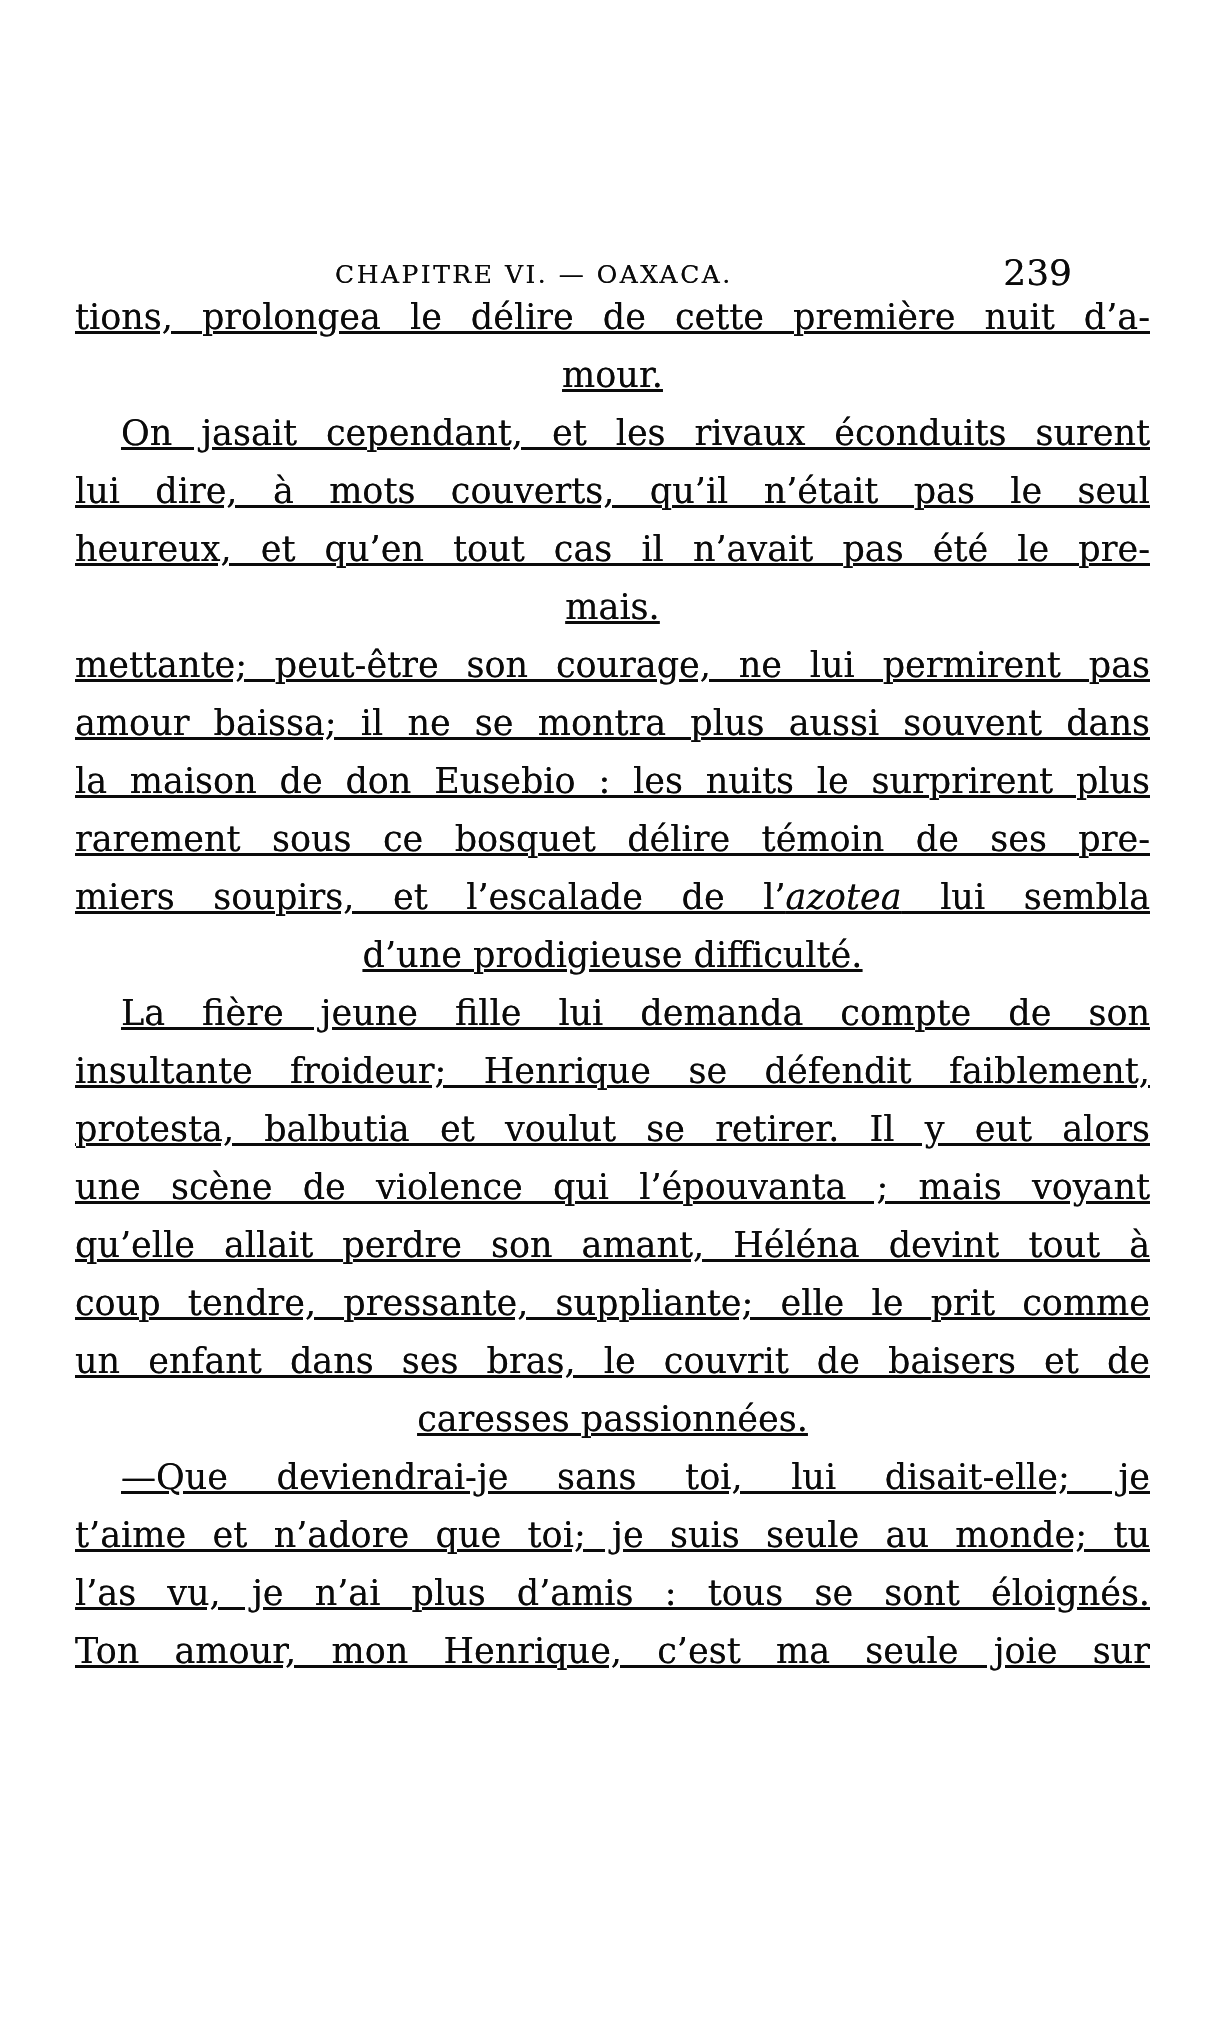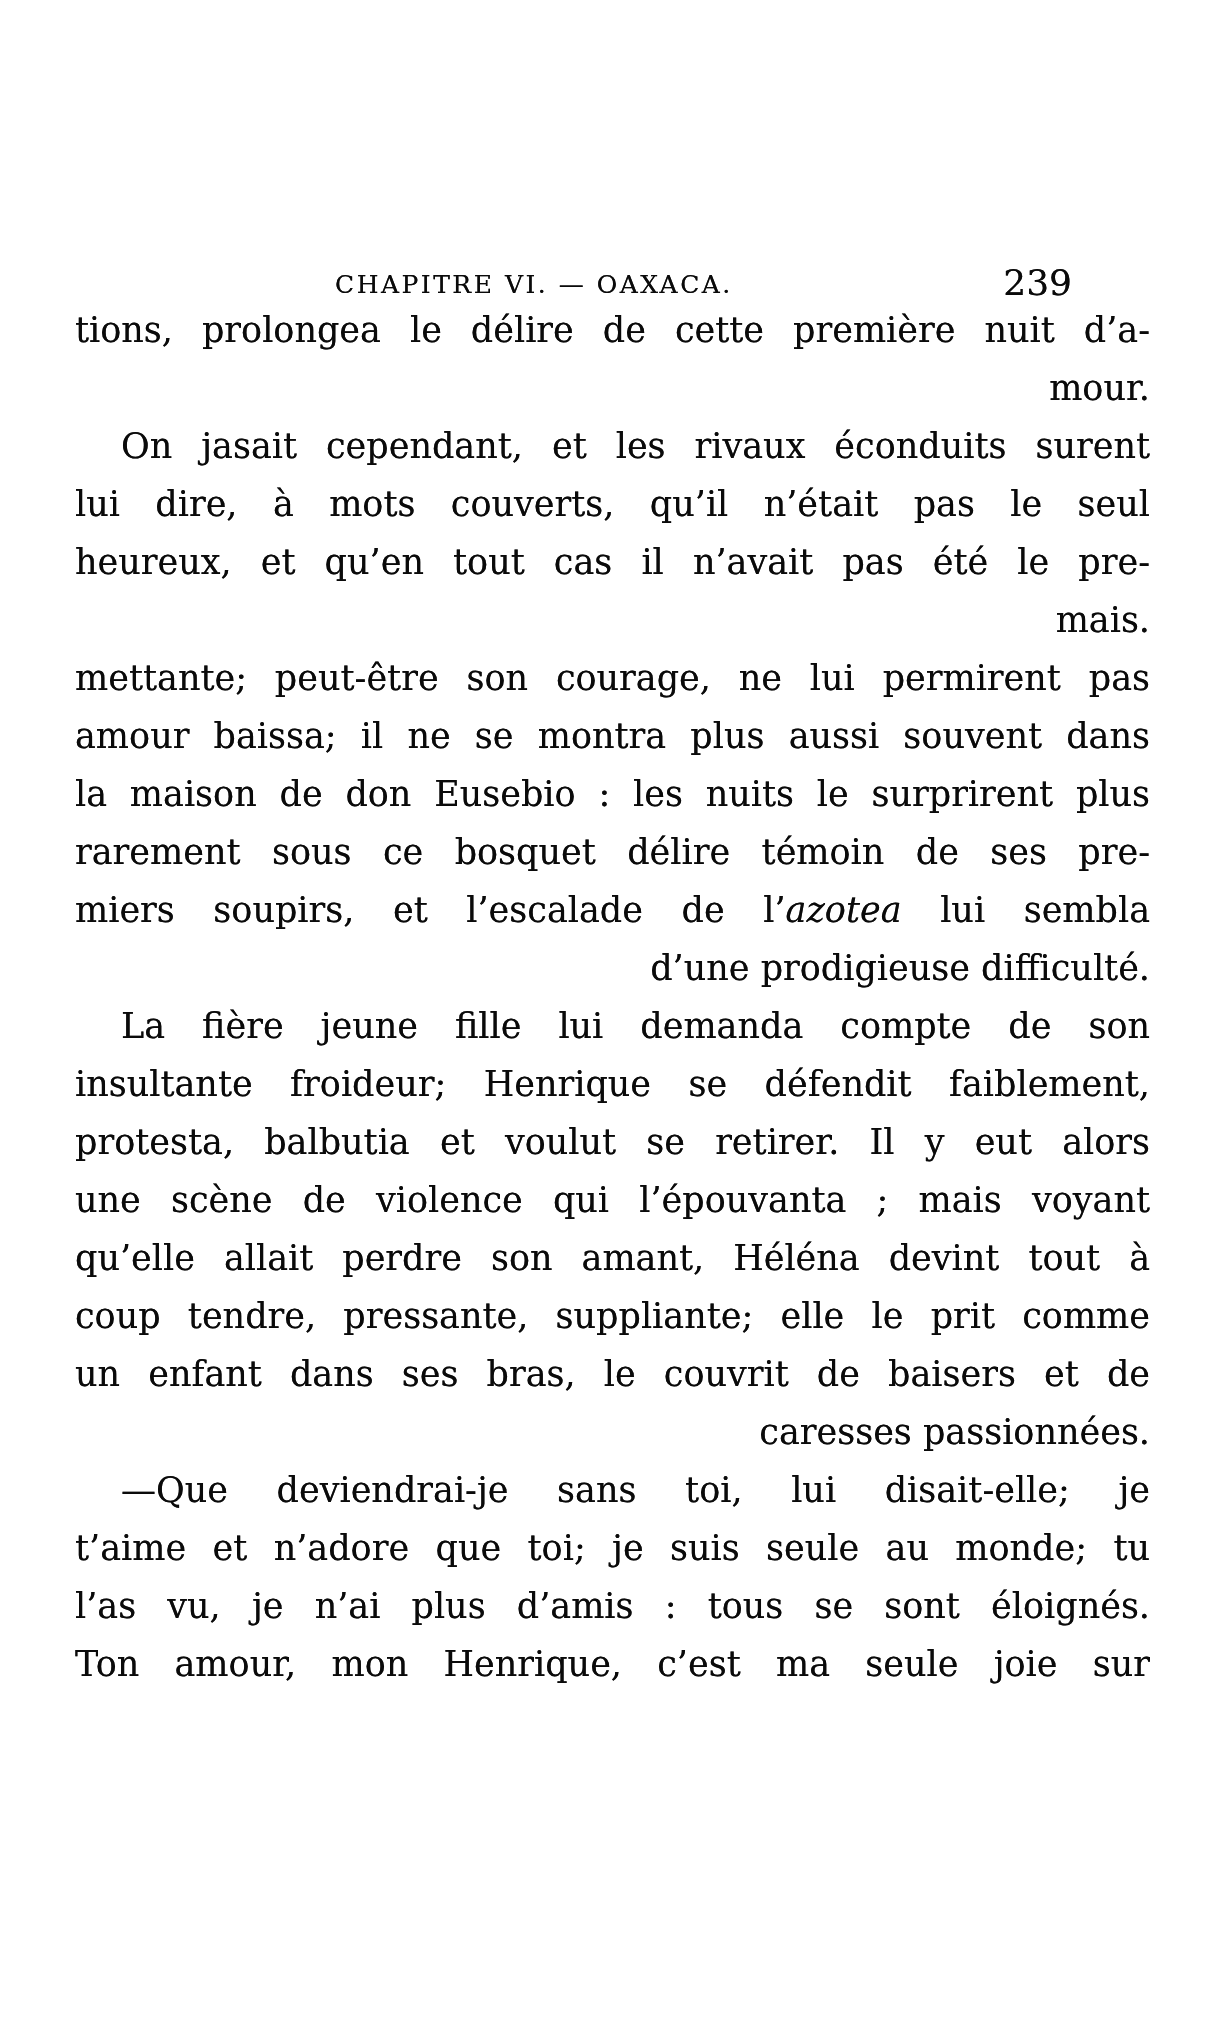--- a/index.html
+++ b/index.html
@@ -8,21 +8,21 @@
     position: relative;
     width: 1229px;
     height: 2039px;
     background: #ffffff;
     color: #0a0a0a;
     font-family: "DejaVu Serif", serif;
     overflow: hidden;
   }
   .running-head {
     position: absolute;
-    top: 262px;
+    top: 252px;
     left: 0;
     width: 100%;
     height: 46px;
     padding-left: 44px;
   }
   .chapter-title {
     position: absolute;
     top: 8px;
     left: 335px;
     font-size: 25px;
@@ -32,30 +32,31 @@
   }
   .page-number {
     position: absolute;
     top: 0;
     right: 157px;
     font-size: 36px;
     text-shadow: 0 0 0.6px rgba(0,0,0,0.75);
   }
   .body-text {
     position: absolute;
-    top: 301px;
+    top: 288px;
     left: 75px;
     width: 1075px;
+    text-decoration: underline;
   }
   .line {
     height: 58px;
     line-height: 58px;
     font-size: 35px;
     overflow: hidden;
-    text-align: right;
+    text-align: center;
     text-shadow: 0 0 0.6px rgba(0,0,0,0.7);
   }
   .line.justify {
     text-align: justify;
     text-align-last: justify;
   }
   .line.indent {
     padding-left: 46px;
   }
   .italic { font-style: italic; }

